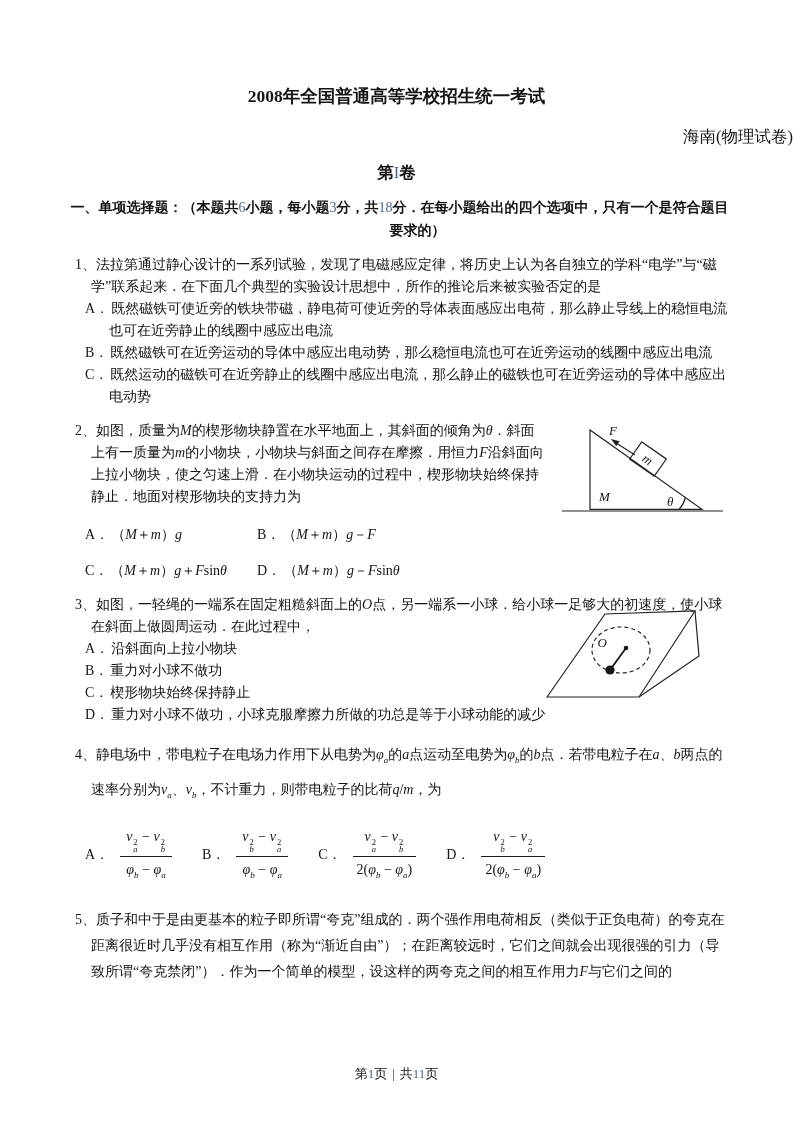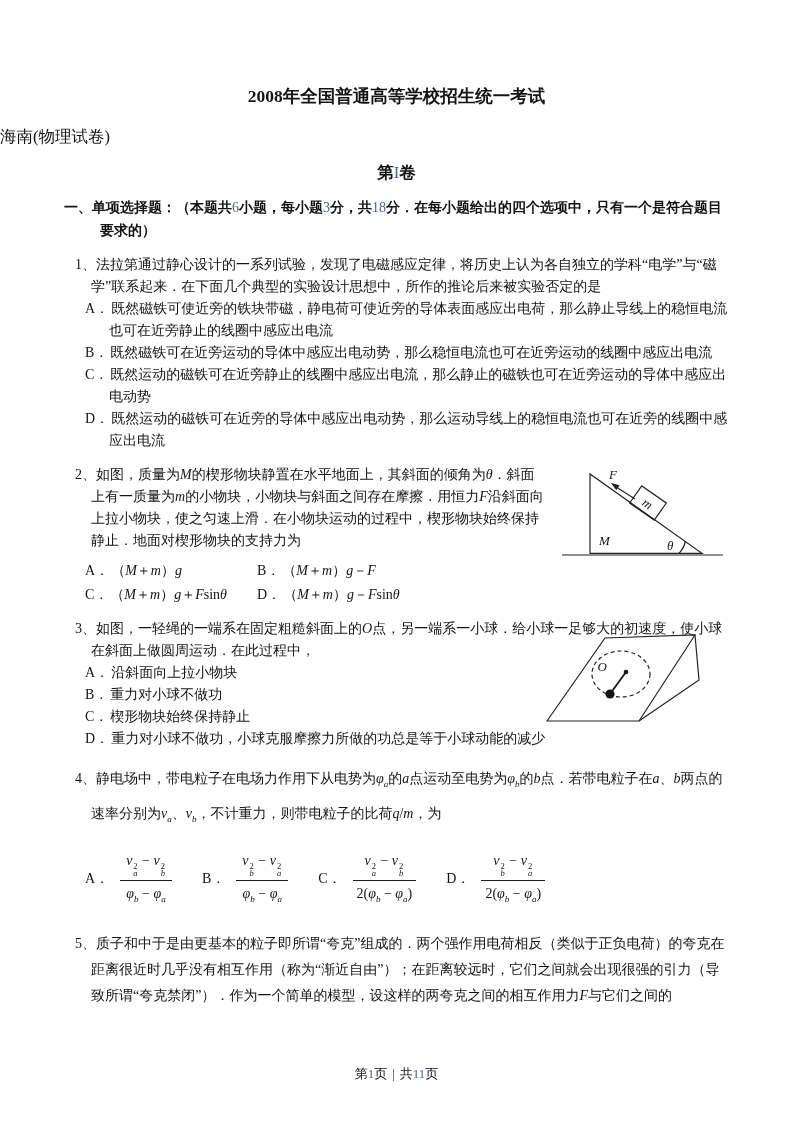--- a/index.html
+++ b/index.html
@@ -14,48 +14,49 @@
   }
   .page { position: relative; width: 793px; height: 1122px; overflow: hidden; background:#fff; }
 
   .title {
     margin: 84px 0 0 0;
     text-align: center;
     font-size: 17.5px; font-weight: bold; line-height: 24px;
   }
   .subtitle {
     margin: 18px 0 0 0;
-    text-align: left;
+    text-align: right;
     font-size: 16.5px; font-weight: normal; line-height: 22px;
   }
   .section-title {
     margin: 14px 0 0 0;
     text-align: center;
     font-size: 16.5px; font-weight: bold; line-height: 22px;
   }
   .instructions {
     margin: 12px 58px 12px 64px;
     font-weight: bold;
     padding-left: 36px; text-indent: -36px;
     line-height: 23px;
+    text-align: center;
   }
   .num { color: #4f6586; font-weight: normal; }
 
   .q { margin: 9px 60px 0 75px; }
   .stem { padding-left: 16px; text-indent: -16px; }
   .opts { margin-left: 10px; margin-top: 0; }
   .opt { padding-left: 24px; text-indent: -24px; }
   .opt.shift { }
   .olabel { margin-right: 2px; }
 
   
   .fig-right { float: right; width: 176px; margin: 2px 0 4px 12px; }
   .opt-grid {
     display: grid; grid-template-columns: 172px auto;
-    margin-left: 10px; margin-top: 8px; row-gap: 2px;
+    margin-left: 10px; margin-top: 16px; row-gap: 14px;
   }
 
   
   .q.rel { position: relative; min-height: 132px; }
   .fig-abs { position: absolute; right: -8px; top: 6px; width: 198px; }
 
   
   .q4 .stem { line-height: 30px; }
   .frac-row { display: flex; align-items: center; margin: 16px 0 4px 10px; }
   .fopt { display: flex; align-items: center; margin-right: 30px; }
@@ -94,21 +95,20 @@
   <div class="subtitle">海南(物理试卷)</div>
   <div class="section-title">第<span class="num">I</span>卷</div>
   <div class="instructions">一、单项选择题：（本题共<span class="num">6</span>小题，每小题<span class="num">3</span>分，共<span class="num">18</span>分．在每小题给出的四个选项中，只有一个是符合题目要求的）</div>
 
   <div class="q">
     <div class="stem"><span>1、</span><span>法拉第通过静心设计的一系列试验，发现了电磁感应定律，将历史上认为各自独立的学科“电学”与“磁学”联系起来．在下面几个典型的实验设计思想中，所作的推论后来被实验否定的是</span></div>
     <div class="opts">
       <div class="opt"><span class="olabel">A．</span><span>既然磁铁可使近旁的铁块带磁，静电荷可使近旁的导体表面感应出电荷，那么静止导线上的稳恒电流也可在近旁静止的线圈中感应出电流</span></div>
       <div class="opt"><span class="olabel">B．</span><span>既然磁铁可在近旁运动的导体中感应出电动势，那么稳恒电流也可在近旁运动的线圈中感应出电流</span></div>
       <div class="opt"><span class="olabel">C．</span><span>既然运动的磁铁可在近旁静止的线圈中感应出电流，那么静止的磁铁也可在近旁运动的导体中感应出电动势</span></div>
-      <div class="opt"><span class="olabel">D．</span><span>既然运动的磁铁可在近旁的导体中感应出电动势，那么运动导线上的稳恒电流也可在近旁的线圈中感应出电流</span></div>
     </div>
   </div>
 
   <div class="q" style="margin-top:12px;">
     <div class="fig-right">
       <svg width="176" height="96" viewBox="0 0 176 96">
         <line class="shape" x1="5" y1="89" x2="166" y2="89" stroke-width="3.4"></line>
         <path class="shape" d="M 33 8 L 33 87.3 L 145 87.3 Z"></path>
         <g transform="rotate(35 91 37)">
           <rect class="shape" x="76" y="26.5" width="30" height="21" fill="#fff"></rect>

